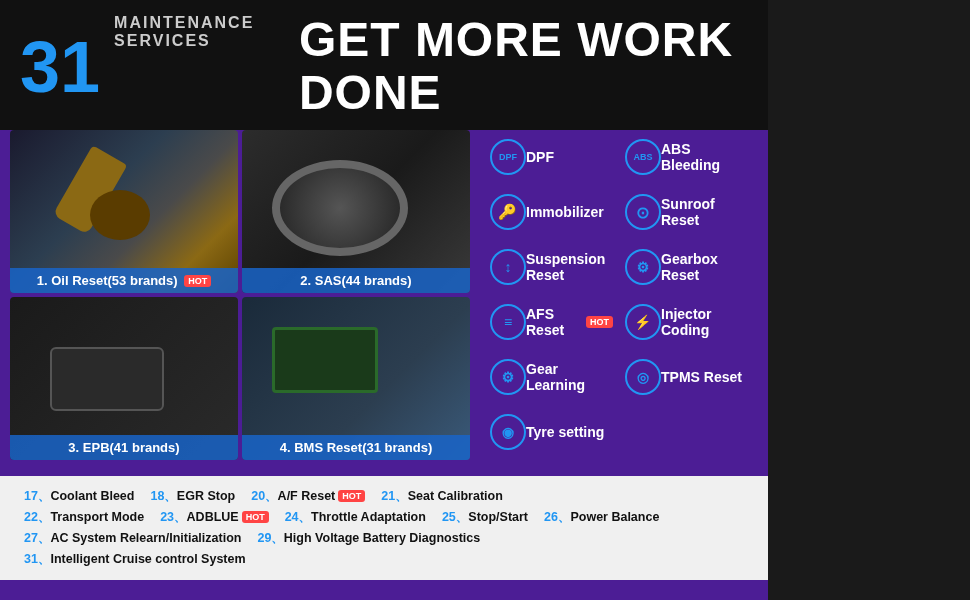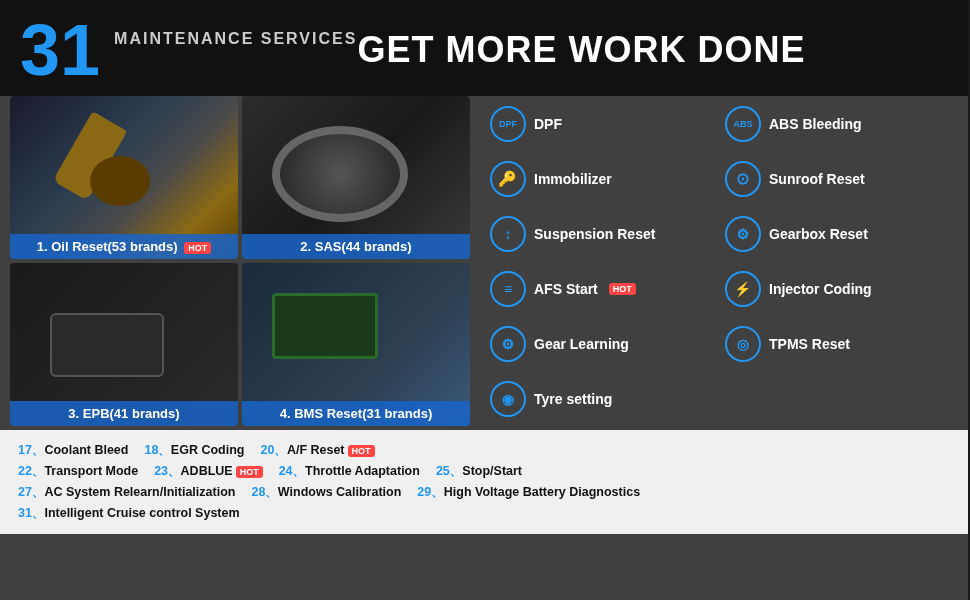--- a/index.html
+++ b/index.html
@@ -4,23 +4,23 @@
   <style>
     * { margin: 0; padding: 0; box-sizing: border-box; }
     body {
       width: 970px;
       height: 600px;
       background: #1a1a1a;
       font-family: Arial, sans-serif;
       overflow: hidden;
     }
     .container {
-      width: 968px;
+      width: 768px;
       height: 600px;
-      background: #404040;
+      background: #4c1d95;
       position: relative;
     }
 
     
     .header {
       background: #111;
       padding: 14px 20px 10px 20px;
       display: flex;
       align-items: center;
       gap: 14px;
@@ -35,21 +35,21 @@
       display: flex;
     }
     .header-sub {
       font-size: 16px;
       color: #ccc;
       font-weight: 600;
       letter-spacing: 2px;
       text-transform: uppercase;
     }
     .header-main {
-      font-size: 36px;
+      font-size: 48px;
       font-weight: 900;
       color: #fff;
       letter-spacing: 1px;
       text-transform: uppercase;
       line-height: 1.1;
     }
 
     
     .main-content {
       display: flex;
@@ -165,21 +165,21 @@
       display: grid;
       grid-template-columns: 1fr 1fr;
       grid-template-rows: repeat(6, 1fr);
       gap: 0;
       padding: 0 4px;
       height: 330px;
     }
     .service-item {
       display: flex;
       align-items: center;
-      gap: 8px;
+      gap: 0;
       padding: 4px 6px;
     }
     .service-icon {
       width: 36px;
       height: 36px;
       border-radius: 50%;
       border: 2px solid #2196F3;
       display: flex;
       align-items: center;
       justify-content: center;
@@ -191,22 +191,22 @@
     }
     .service-name {
       font-size: 14px;
       font-weight: 700;
       color: #fff;
     }
 
     
     .bottom-bar {
       background: #f0f0f0;
-      padding: 10px 10px;
-      margin-top: 4px;
+      padding: 10px 16px;
+      margin-top: 16px;
     }
     .bottom-row {
       display: flex;
       flex-wrap: wrap;
       gap: 4px 0;
       align-items: center;
     }
     .bottom-item {
       font-size: 12.5px;
       color: #111;
@@ -276,21 +276,21 @@
         <div class="service-icon" style="font-size:14px;">↕</div>
         <span class="service-name">Suspension Reset</span>
       </div>
       <div class="service-item">
         <div class="service-icon" style="font-size:14px;">⚙</div>
         <span class="service-name">Gearbox Reset</span>
       </div>
 
       <div class="service-item">
         <div class="service-icon" style="font-size:14px;">≡</div>
-        <span class="service-name">AFS Start</span>
+        <span class="service-name">AFS Reset</span>
         <span class="hot-badge">HOT</span>
       </div>
       <div class="service-item">
         <div class="service-icon" style="font-size:14px;">⚡</div>
         <span class="service-name">Injector Coding</span>
       </div>
 
       <div class="service-item">
         <div class="service-icon" style="font-size:14px;">⚙</div>
         <span class="service-name">Gear Learning</span>
@@ -307,48 +307,51 @@
 
     </div>
   </div>
 
   <div class="bottom-bar">
     <div class="bottom-row">
       <span class="bottom-item">
         <span class="num">17、</span><span>Coolant Bleed</span>
       </span>
       <span class="bottom-item">
-        <span class="num">18、</span><span>EGR Coding</span>
+        <span class="num">18、</span><span>EGR Stop</span>
       </span>
       <span class="bottom-item">
         <span class="num">20、</span><span>A/F Reset</span><span class="hot-badge">HOT</span>
       </span>
+      <span class="bottom-item">
+        <span class="num">21、</span><span>Seat Calibration</span>
+      </span>
     </div>
     <div class="bottom-row">
       <span class="bottom-item">
         <span class="num">22、</span><span>Transport Mode</span>
       </span>
       <span class="bottom-item">
         <span class="num">23、</span><span>ADBLUE</span><span class="hot-badge">HOT</span>
       </span>
       <span class="bottom-item">
         <span class="num">24、</span><span>Throttle Adaptation</span>
       </span>
       <span class="bottom-item">
         <span class="num">25、</span><span>Stop/Start</span>
       </span>
+      <span class="bottom-item">
+        <span class="num">26、</span><span>Power Balance</span>
+      </span>
     </div>
     <div class="bottom-row">
       <span class="bottom-item">
         <span class="num">27、</span><span>AC System Relearn/Initialization</span>
       </span>
       <span class="bottom-item">
-        <span class="num">28、</span><span>Windows Calibration</span>
-      </span>
-      <span class="bottom-item">
         <span class="num">29、</span><span>High Voltage Battery Diagnostics</span>
       </span>
     </div>
     <div class="bottom-row">
       <span class="bottom-item">
         <span class="num">31、</span><span>Intelligent Cruise control System</span>
       </span>
     </div>
   </div>
 

